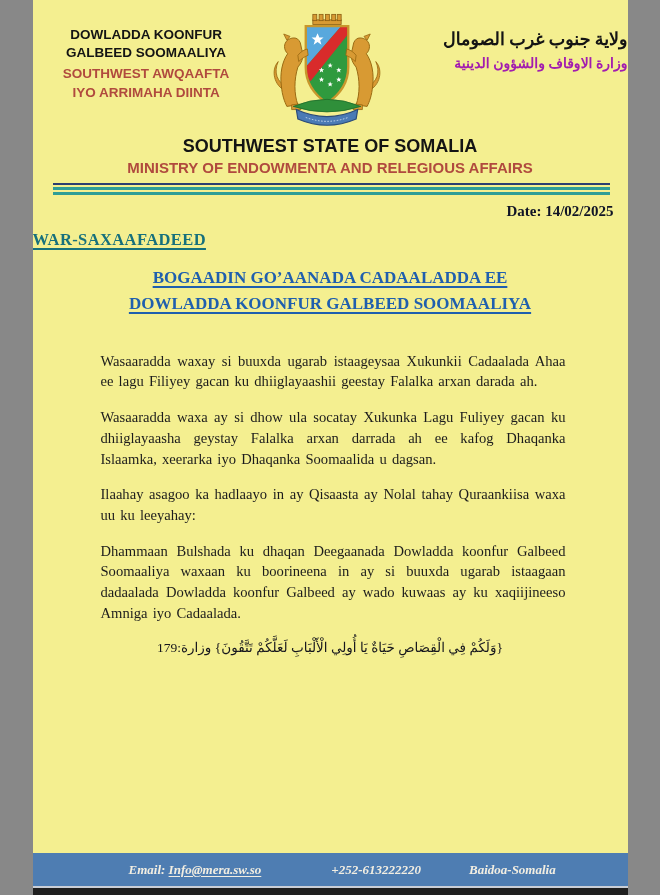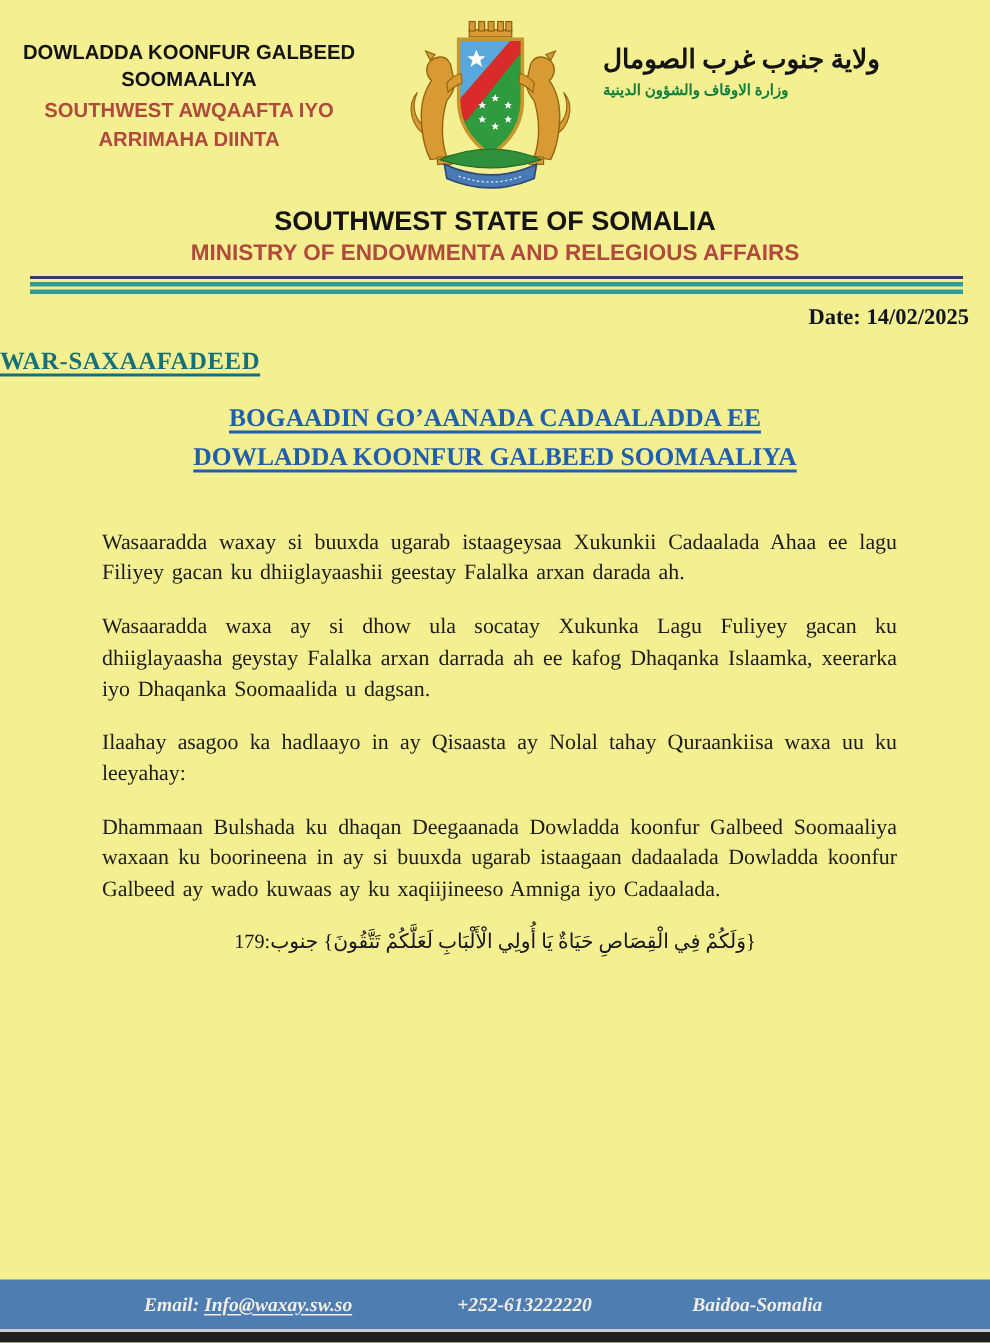--- a/index.html
+++ b/index.html
@@ -1,42 +1,42 @@
 <!DOCTYPE html>
 <html><head>
 <meta charset="utf-8">
 <style>
   html,body{margin:0;padding:0;background:#888;}
   .page{
     position:relative;
-    width:660px;height:895px;
+    width:595px;height:895px;
     background:#f4ef90;
     font-family:"Liberation Serif", serif;
     color:#1c1c1c;
     overflow:hidden;
     margin:0 auto;
   }
   
   .letterhead{display:flex;padding-top:12px;}
   .lh-left{
     width:252px;margin-top:14px;
     text-align:center;
     font-family:"Liberation Sans", sans-serif;
     font-weight:bold;font-size:13.5px;line-height:1.35;
   }
   .lh-left .somali-state{color:#141414;padding:0 14px;}
   .lh-left .somali-ministry{color:#b04a3e;margin-top:3px;padding:0 22px;}
   .lh-center{width:150px;text-align:center;}
   .lh-right{
     width:258px;margin-top:14px;
-    text-align:left;direction:rtl;
+    text-align:right;direction:rtl;
     font-weight:bold;line-height:1.55;
   }
   .lh-right .ar-state{color:#141414;font-size:17.5px;}
-  .lh-right .ar-ministry{color:#15803d;font-size:10px;}
+  .lh-right .ar-ministry{color:#a21caf;font-size:14px;}
   .en-state{
     text-align:center;margin-top:2px;
     font-family:"Liberation Sans", sans-serif;
     font-weight:bold;font-size:18px;color:#141414;
   }
   .en-ministry{
     text-align:center;margin-top:2px;
     font-family:"Liberation Sans", sans-serif;
     font-weight:bold;font-size:15px;color:#b04a3e;
   }
@@ -83,21 +83,21 @@
   
   .footer{position:absolute;left:0;bottom:0;width:100%;}
   .footer-bar{
     height:33px;background:#4e7db2;
     display:flex;align-items:center;
     padding-left:96px;box-sizing:border-box;
     font-style:italic;font-weight:bold;font-size:13px;color:#f2eee2;
   }
   .footer-bar .email-group{margin-right:70px;}
   .footer-bar .email-value{text-decoration:underline;text-underline-offset:2px;cursor:pointer;}
-  .footer-bar .phone{margin-right:67px;}
+  .footer-bar .phone{margin-right:48px;}
   .footer-line{height:2px;background:#c9ced6;}
   .footer-dark{height:7px;background:#1f1f1f;}
 </style>
 </head>
 <body>
 
 <div class="page">
 
   <div class="letterhead">
     <div class="lh-left">
@@ -180,28 +180,28 @@
     <div>DOWLADDA KOONFUR GALBEED SOOMAALIYA</div>
   </div>
 
   <div class="bodytext">
     <p>Wasaaradda waxay si buuxda ugarab istaageysaa Xukunkii Cadaalada Ahaa ee lagu Filiyey gacan ku dhiiglayaashii geestay Falalka arxan darada ah.</p>
     <p>Wasaaradda waxa ay si dhow ula socatay Xukunka Lagu Fuliyey gacan ku dhiiglayaasha geystay Falalka arxan darrada ah ee kafog Dhaqanka Islaamka, xeerarka iyo Dhaqanka Soomaalida u dagsan.</p>
     <p>Ilaahay asagoo ka hadlaayo in ay Qisaasta ay Nolal tahay Quraankiisa waxa uu ku leeyahay:</p>
     <p>Dhammaan Bulshada ku dhaqan Deegaanada Dowladda koonfur Galbeed Soomaaliya waxaan ku boorineena in ay si buuxda ugarab istaagaan dadaalada Dowladda koonfur Galbeed ay wado kuwaas ay ku xaqiijineeso Amniga iyo Cadaalada.</p>
   </div>
 
-  <div class="verse" dir="rtl">{وَلَكُمْ فِي الْقِصَاصِ حَيَاةٌ يَا أُولِي الْأَلْبَابِ لَعَلَّكُمْ تَتَّقُونَ} جنوب:179</div>
+  <div class="verse" dir="rtl">{وَلَكُمْ فِي الْقِصَاصِ حَيَاةٌ يَا أُولِي الْأَلْبَابِ لَعَلَّكُمْ تَتَّقُونَ} وزارة:179</div>
 
 
   <div class="footer">
     <div class="footer-bar">
       <span class="email-group">
         <span>Email:</span>
-        <span class="email-value">Info@waxay.sw.so</span>
+        <span class="email-value">Info@mera.sw.so</span>
       </span>
       <span class="phone">+252-613222220</span>
       <span class="location">Baidoa-Somalia</span>
     </div>
     <div class="footer-line"></div>
     <div class="footer-dark"></div>
   </div>
 
 </div>
 

